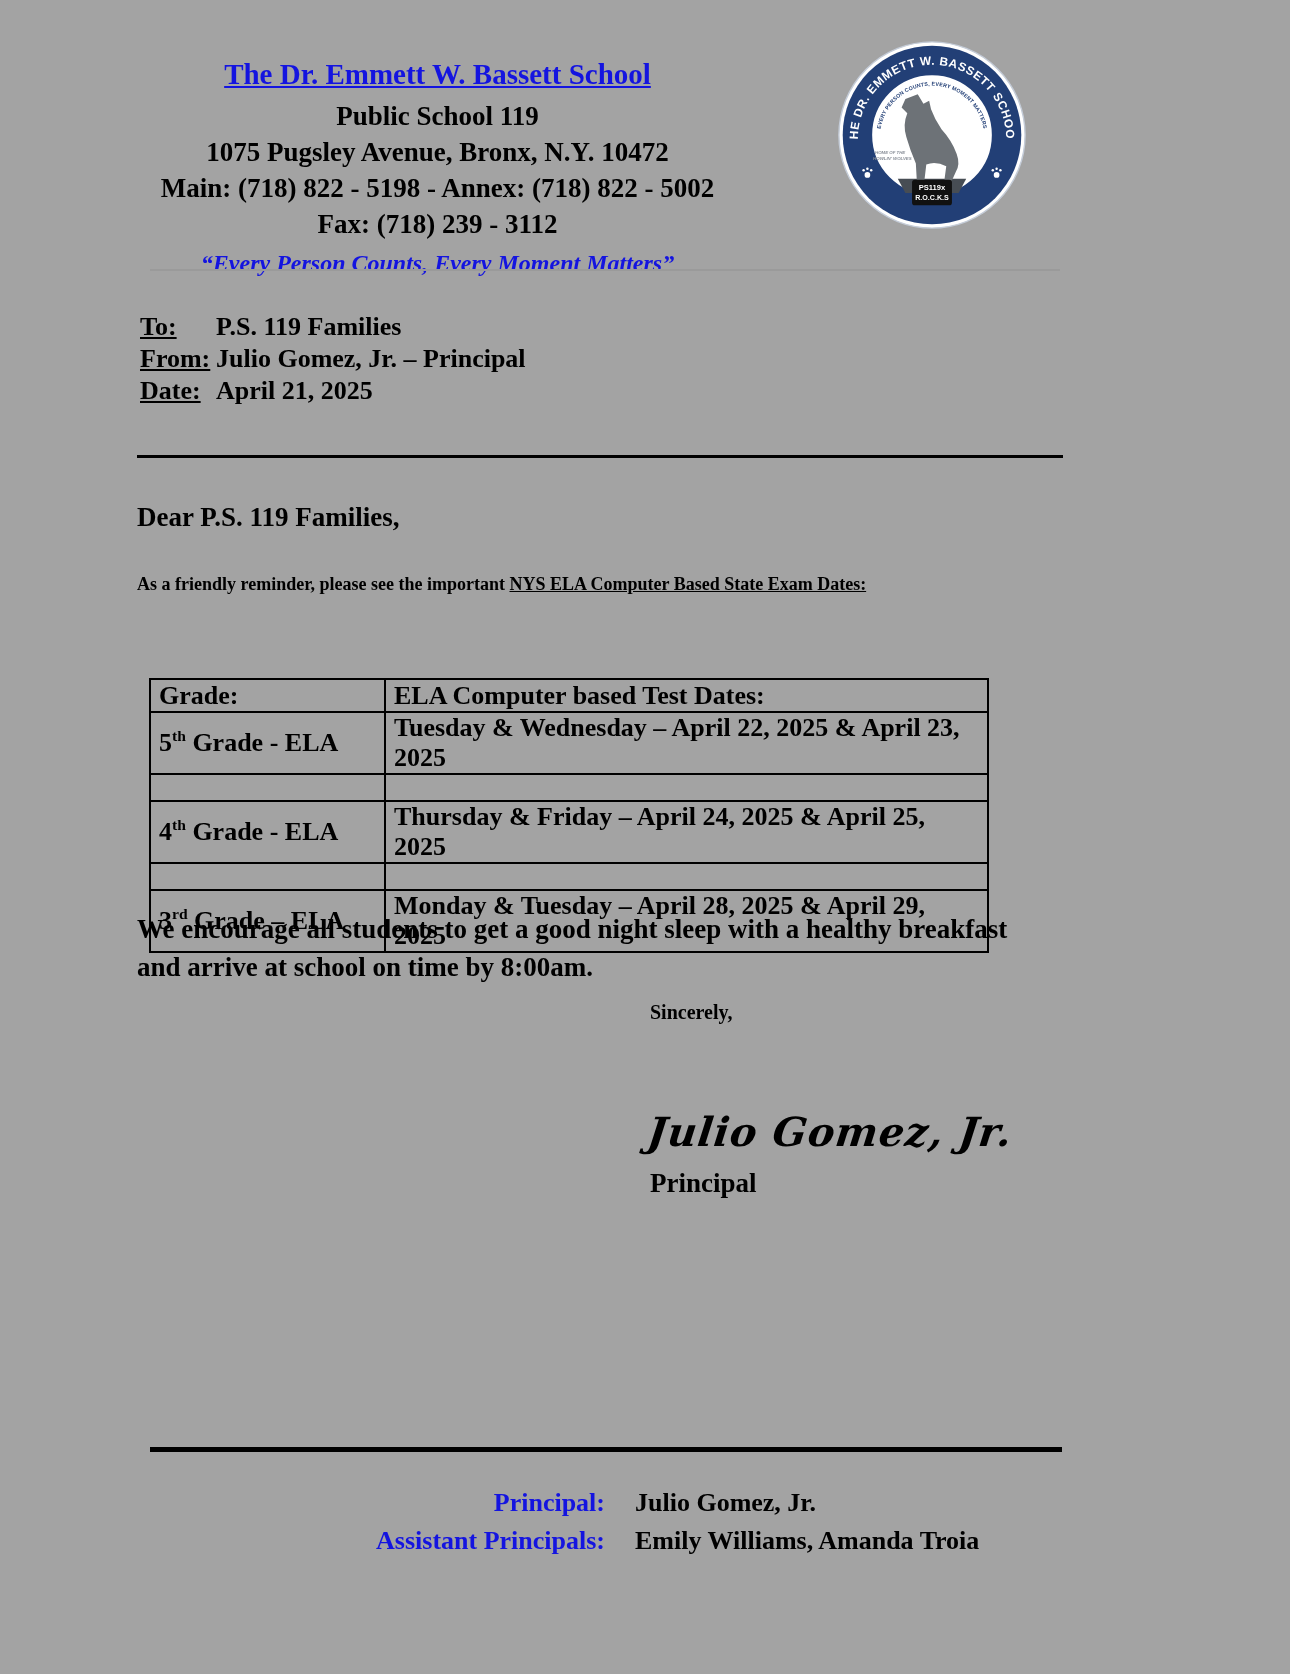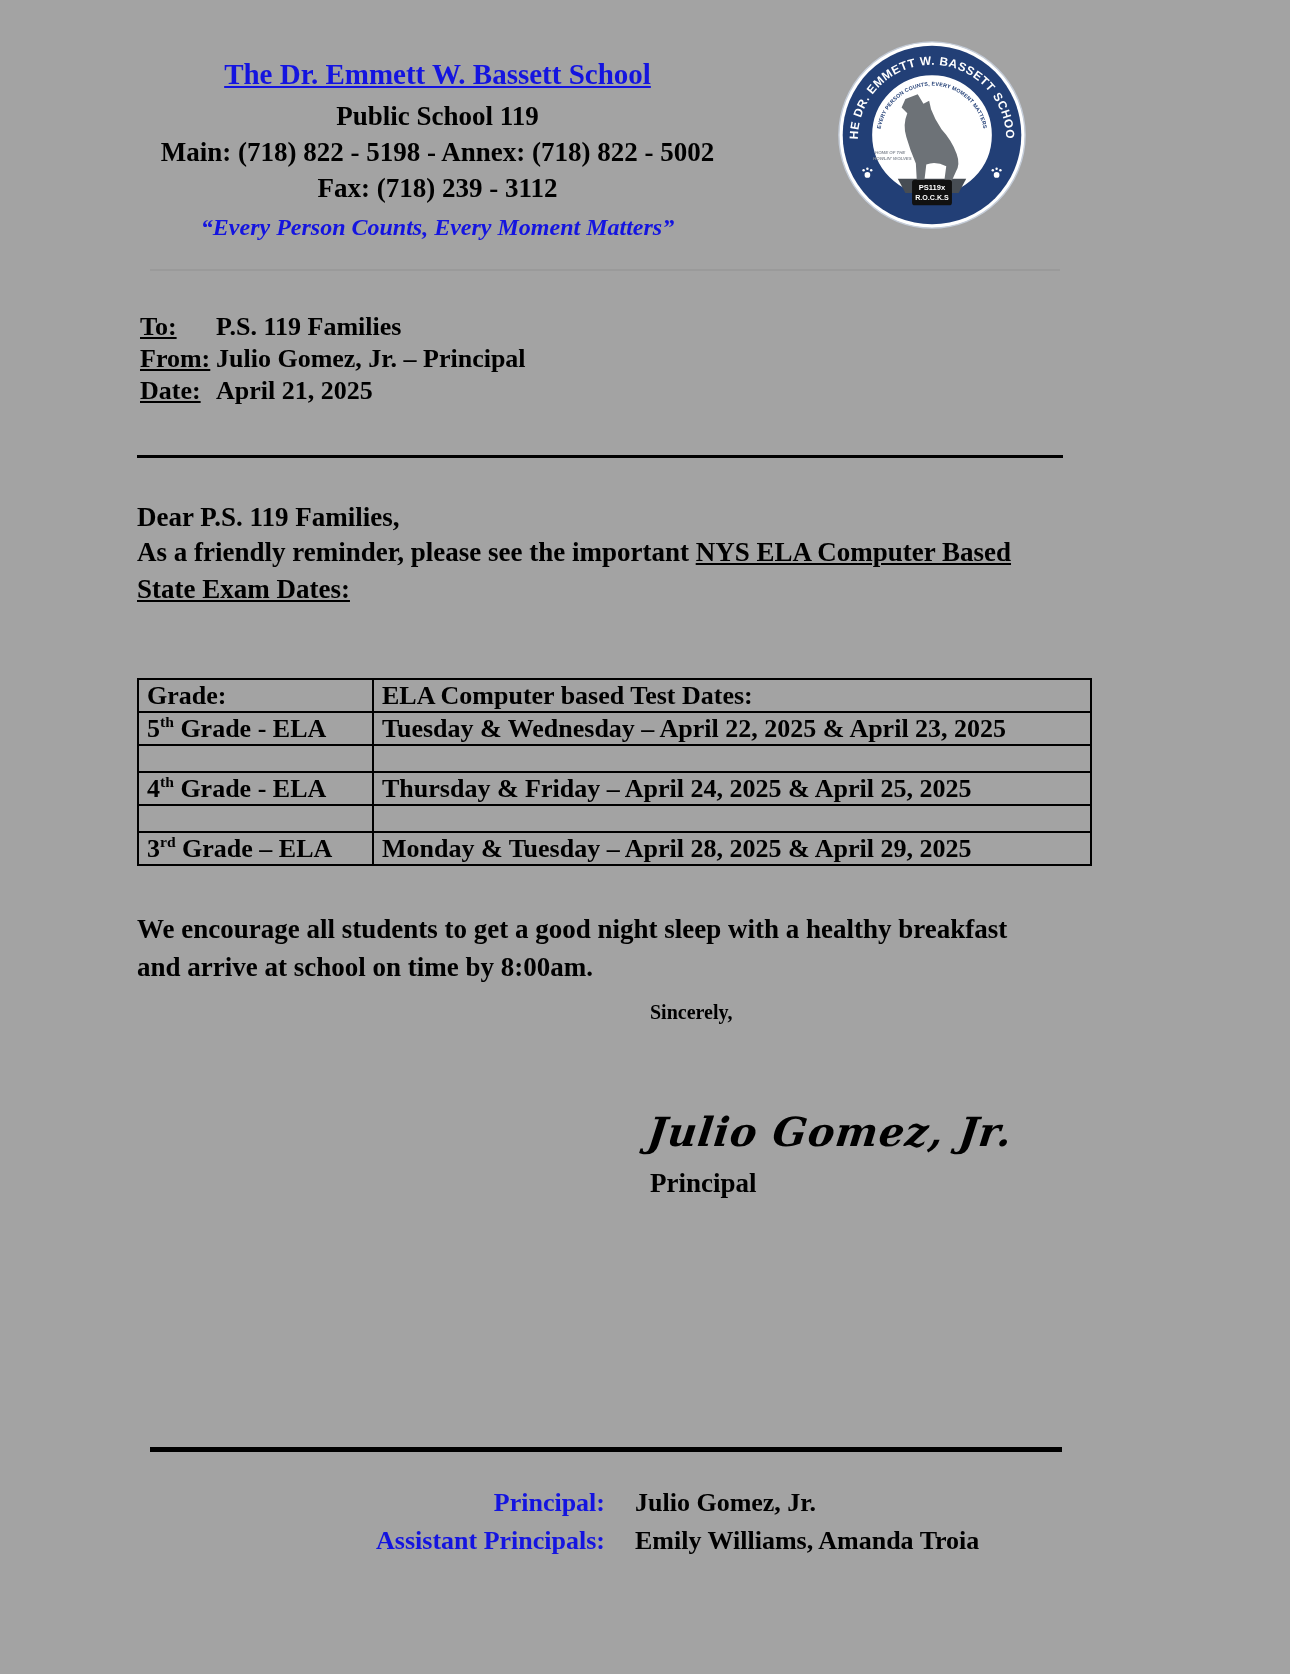--- a/index.html
+++ b/index.html
@@ -53,25 +53,25 @@
   
   .memo{position:absolute; top:311px; left:140px; font-size:26px;}
   .memo-row{display:flex; line-height:32px;}
   .memo-label{width:76px; flex:0 0 76px;text-decoration:underline;}
   .memo-value{flex:1;}
 
   .rule-black{position:absolute; top:455px; left:137px; width:926px; height:3px; background:#000;}
 
   
   .salutation{position:absolute; top:502px; left:137px; font-size:27px;}
-  .intro{position:absolute; top:534px; left:137px; width:905px; font-size:27px; line-height:37px;}
+  .intro{position:absolute; top:566px; left:137px; width:905px; font-size:18px; line-height:37px;}
   .intro .u{text-decoration:underline;}
 
   table.dates{
-    position:absolute; top:678px; left:137px; width:955px;
+    position:absolute; top:678px; left:149px; width:840px;
     border-collapse:collapse; font-size:26px;
   }
   table.dates td{
     border:2px solid #000;
     padding:0 8px;
     text-align:left;
     font-weight:700;
     vertical-align:middle;
   }
   table.dates .col-grade{width:235px;}
@@ -100,20 +100,21 @@
   .footer-value{margin-left:30px;}
 </style>
 </head>
 <body>
 
 <div class="page">
 
   <div class="header">
     <div class="school-name">The Dr. Emmett W. Bassett School</div>
     <div class="header-line">Public School 119</div>
+    <div class="header-line">1075 Pugsley Avenue, Bronx, N.Y. 10472</div>
     <div class="header-line">Main: (718) 822 - 5198 - Annex: (718) 822 - 5002</div>
     <div class="header-line">Fax: (718) 239 - 3112</div>
     <div class="motto">“Every Person Counts, Every Moment Matters”</div>
   </div>
 
   <div class="logo">
     <svg viewBox="0 0 200 200">
       <defs>
         <path id="arcOuter" d="M 22 104 A 78 78 0 0 1 178 104"></path>
         <path id="arcInner" d="M 45 103 A 55 55 0 0 1 155 103"></path>

